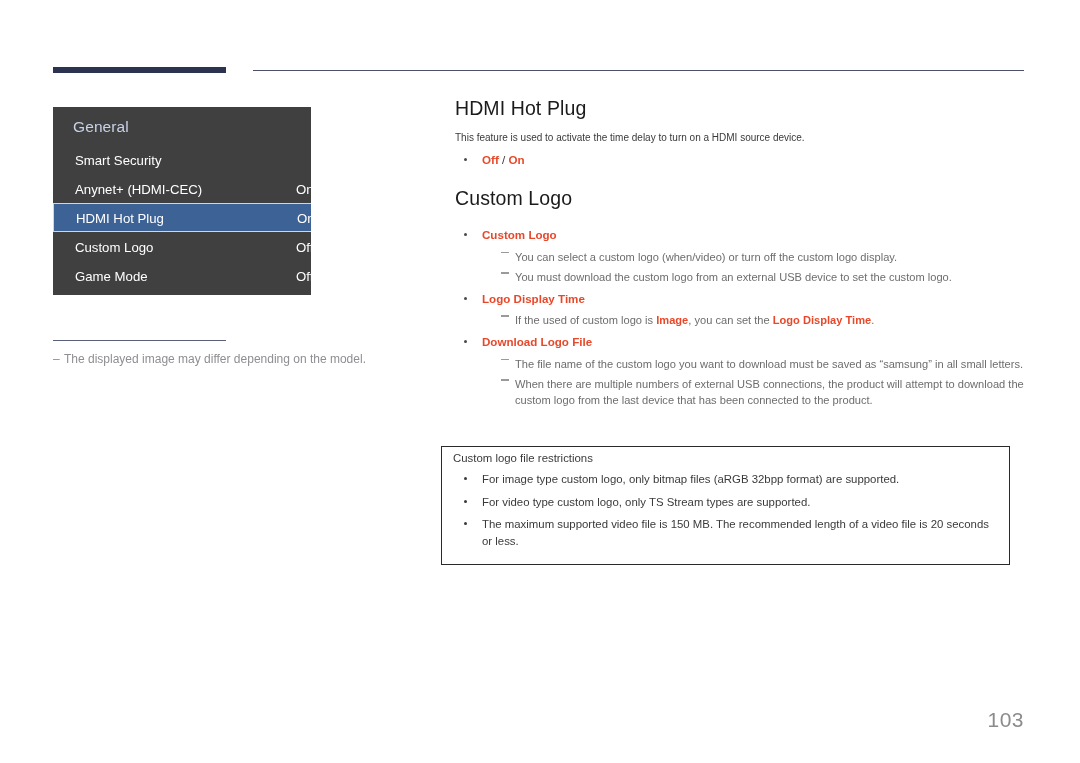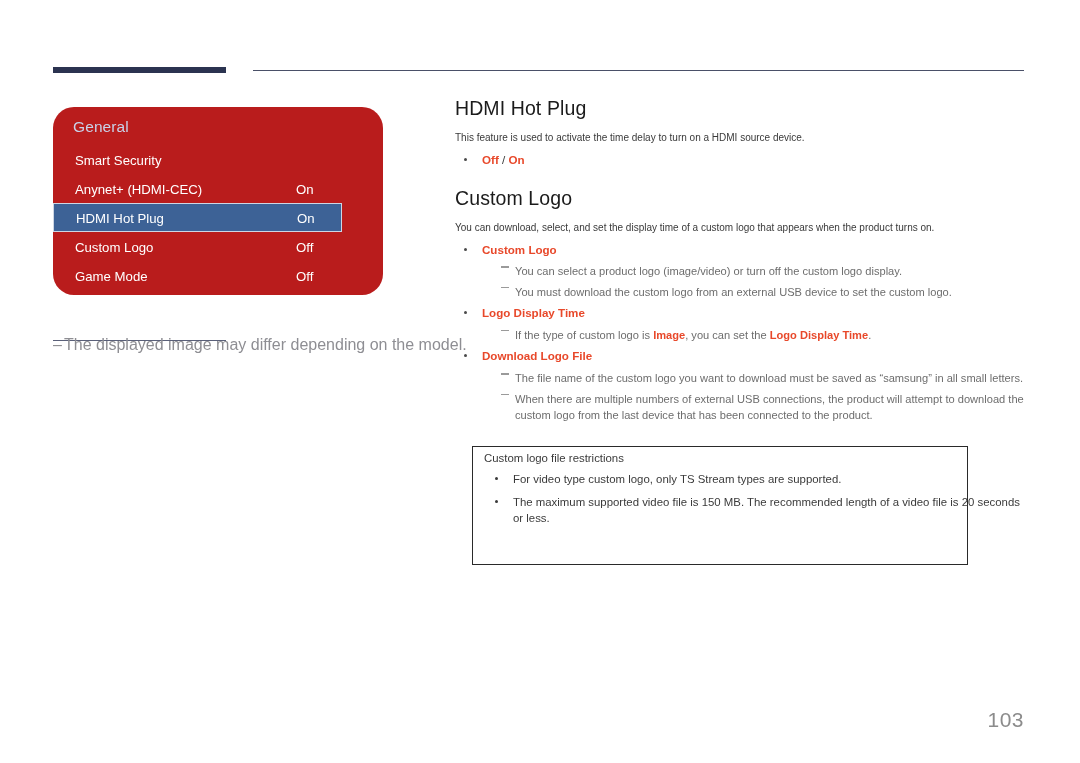--- a/index.html
+++ b/index.html
@@ -31,25 +31,24 @@
     width: 771px;
     height: 1px;
     background: #4a5068;
   }
 
   
   .osd-panel {
     position: absolute;
     left: 53px;
     top: 107px;
-    width: 330px;
+    width: 258px;
     height: 188px;
-    background: #b91c1c;
+    background: #404040;
     overflow: hidden;
-    border-radius: 21px;
   }
   .osd-title {
     position: absolute;
     left: 20px;
     top: 11px;
     font-size: 15.5px;
     color: #c9d1e8;
     letter-spacing: .1px;
   }
   .osd-row {
@@ -96,23 +95,23 @@
     position: absolute;
     left: 53px;
     top: 340px;
     width: 173px;
     height: 1px;
     background: #5a6079;
   }
   .footnote {
     position: absolute;
     left: 53px;
-    top: 336px;
+    top: 352px;
     width: 330px;
-    font-size: 16px;
+    font-size: 12px;
     color: #8e8e93;
     white-space: nowrap;
   }
   .footnote .dash {
     display: inline-block;
     width: 11px;
   }
 
   
   .content {
@@ -187,23 +186,23 @@
     left: 19px;
     top: 3px;
     width: 8px;
     height: 1.5px;
     background: #9a9a9a;
   }
 
   
   .box {
     position: absolute;
-    left: 472px;
+    left: 441px;
     top: 446px;
-    width: 496px;
+    width: 569px;
     height: 119px;
     box-sizing: border-box;
     border: 1.3px solid #2a2a2a;
   }
   .box-title {
     position: absolute;
     left: 11px;
     top: 5px;
     font-size: 11.4px;
     color: #3a3a3a;
@@ -297,51 +296,51 @@
   <ul class="lvl1">
     <li>
       <span class="bullet"></span><span class="accent">Off</span><span class="sep">&nbsp;</span><span class="sep">/</span><span class="sep">&nbsp;</span><span class="accent">On</span>
     </li>
   </ul>
 
   <div class="sec-gap"></div>
 
   <h2 class="sec">Custom Logo</h2>
   <div style="height:11px"></div>
-  <p class="body">You can download, select, and set the display time of a custom logo that appears when the product turns on.</p>
 
   <ul class="lvl1">
     <li>
       <span class="bullet"></span><span class="accent">Custom Logo</span>
       <ul class="lvl2">
-        <li><span class="dash2"></span><span>You can select a product logo (image/video) or turn off the custom logo display.</span></li>
+        <li><span class="dash2"></span><span>You can select a custom logo (when/video) or turn off the custom logo display.</span></li>
         <li><span class="dash2"></span><span>You must download the custom logo from an external USB device to set the custom logo.</span></li>
       </ul>
     </li>
 
     <li style="margin-top:4px">
       <span class="bullet"></span><span class="accent">Logo Display Time</span>
       <ul class="lvl2">
-        <li><span class="dash2"></span><span>If the type of custom logo is </span><span class="accent">Image</span><span>, you can set the </span><span class="accent">Logo Display Time</span><span>.</span></li>
+        <li><span class="dash2"></span><span>If the used of custom logo is </span><span class="accent">Image</span><span>, you can set the </span><span class="accent">Logo Display Time</span><span>.</span></li>
       </ul>
     </li>
 
     <li style="margin-top:4px">
       <span class="bullet"></span><span class="accent">Download Logo File</span>
       <ul class="lvl2">
         <li><span class="dash2"></span></li>
         <li><span class="dash2"></span><span>The file name of the custom logo you want to download must be saved as “samsung” in all small letters.</span></li>
         <li><span class="dash2"></span><span>When there are multiple numbers of external USB connections, the product will attempt to download the custom logo from the last device that has been connected to the product.</span></li>
       </ul>
     </li>
   </ul>
 
 </div>
 
 <div class="box">
   <div class="box-title">Custom logo file restrictions</div>
   <ul class="boxlist">
+    <li><span class="bullet"></span><span>For image type custom logo, only bitmap files (aRGB 32bpp format) are supported.</span></li>
     <li><span class="bullet"></span><span>For video type custom logo, only TS Stream types are supported.</span></li>
     <li><span class="bullet"></span><span>The maximum supported video file is 150 MB. The recommended length of a video file is 20 seconds or less.</span></li>
   </ul>
 </div>
 
 <div class="pageno">103</div>
 
 </body></html>

